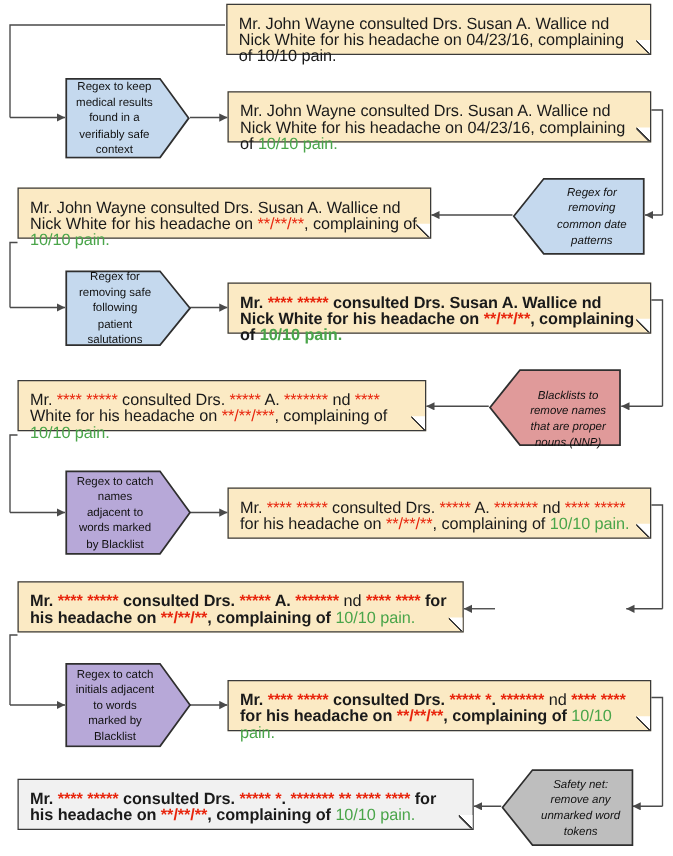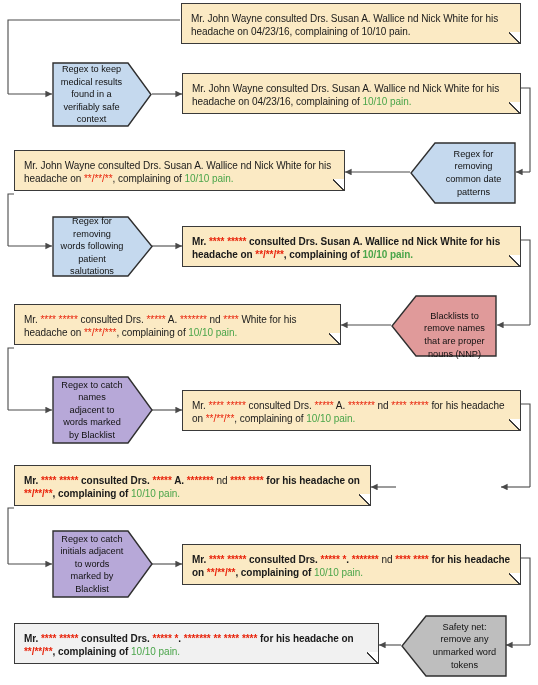--- a/index.html
+++ b/index.html
@@ -16,21 +16,21 @@
   #diagram {
     position: absolute;
     left: 0; top: 0;
     width: 538px; height: 685px;
   }
   
   .note {
     position: absolute;
     background: #fbeac4;
     border: 1px solid #3a3a3a;
-    font-size: 10px;
+    font-size: 13px;
     line-height: 13.2px;
     color: #1a1a1a;
     padding: 8px 9px 8px 9px;
     letter-spacing: -0.05px;
   }
   .note.grey { background: #f1f1f1; }
   .note .fold {
     position: absolute;
     right: 0px; bottom: 0px;
     width: 11px; height: 11px;
@@ -60,21 +60,21 @@
     position: absolute;
     left: 0; top: 0; right: 0; bottom: 0;
   }
   .penta .label {
     position: relative;
     z-index: 2;
     width: 100%;
     padding-right: 9px;
   }
   .penta.left .label { padding-right: 0; padding-left: 9px; }
-  .penta.left { padding: 4px 8px 4px 20px; }
+  .penta.left { padding: 4px 8px 4px 20px; font-style: italic; }
 
   
   #wires { position: absolute; left: 0; top: 0; width: 538px; height: 685px; z-index: 0; }
 </style>
 </head>
 <body>
 
 <div id="diagram">
 
   <svg id="wires" viewBox="0 0 538 685" width="538" height="685">
@@ -151,21 +151,21 @@
     <svg class="shape" viewBox="0 0 106 62" preserveAspectRatio="none">
       <polygon points="105,1 25,1 1,31 25,61 105,61" fill="#c5d9ee" stroke="#2f2f2f" stroke-width="1.4"></polygon>
     </svg>
     <span class="label">Regex for removing common date patterns</span>
   </div>
 
   <div class="penta" style="left:52px; top:216px; width:101px; height:61px;">
     <svg class="shape" viewBox="0 0 101 61" preserveAspectRatio="none">
       <polygon points="1,1 76,1 100,30.5 76,60 1,60" fill="#c5d9ee" stroke="#2f2f2f" stroke-width="1.4"></polygon>
     </svg>
-    <span class="label">Regex for removing words following patient  salutations</span>
+    <span class="label">Regex for removing safe following patient  salutations</span>
   </div>
   <div class="note" style="left:182px; top:226px; width:339px; height:41px;font-weight:bold;">
     <span class="txt"><span>Mr. </span><span class="ast">**** *****</span><span> consulted Drs. Susan A. Wallice nd Nick White for his headache on </span><span class="ast">**/**/**</span><span>, complaining of </span><span class="grn">10/10 pain.</span></span>
     <span class="fold"></span>
   </div>
 
   <div class="note" style="left:14px; top:304px; width:327px; height:41px;">
     <span class="txt"><span>Mr. </span><span class="ast">**** *****</span><span> consulted Drs. </span><span class="ast">*****</span><span> A. </span><span class="ast">*******</span><span> nd </span><span class="ast">****</span><span> White for his headache on </span><span class="ast">**/**/***</span><span>, complaining of </span><span class="grn">10/10 pain.</span></span>
     <span class="fold"></span>
   </div>

